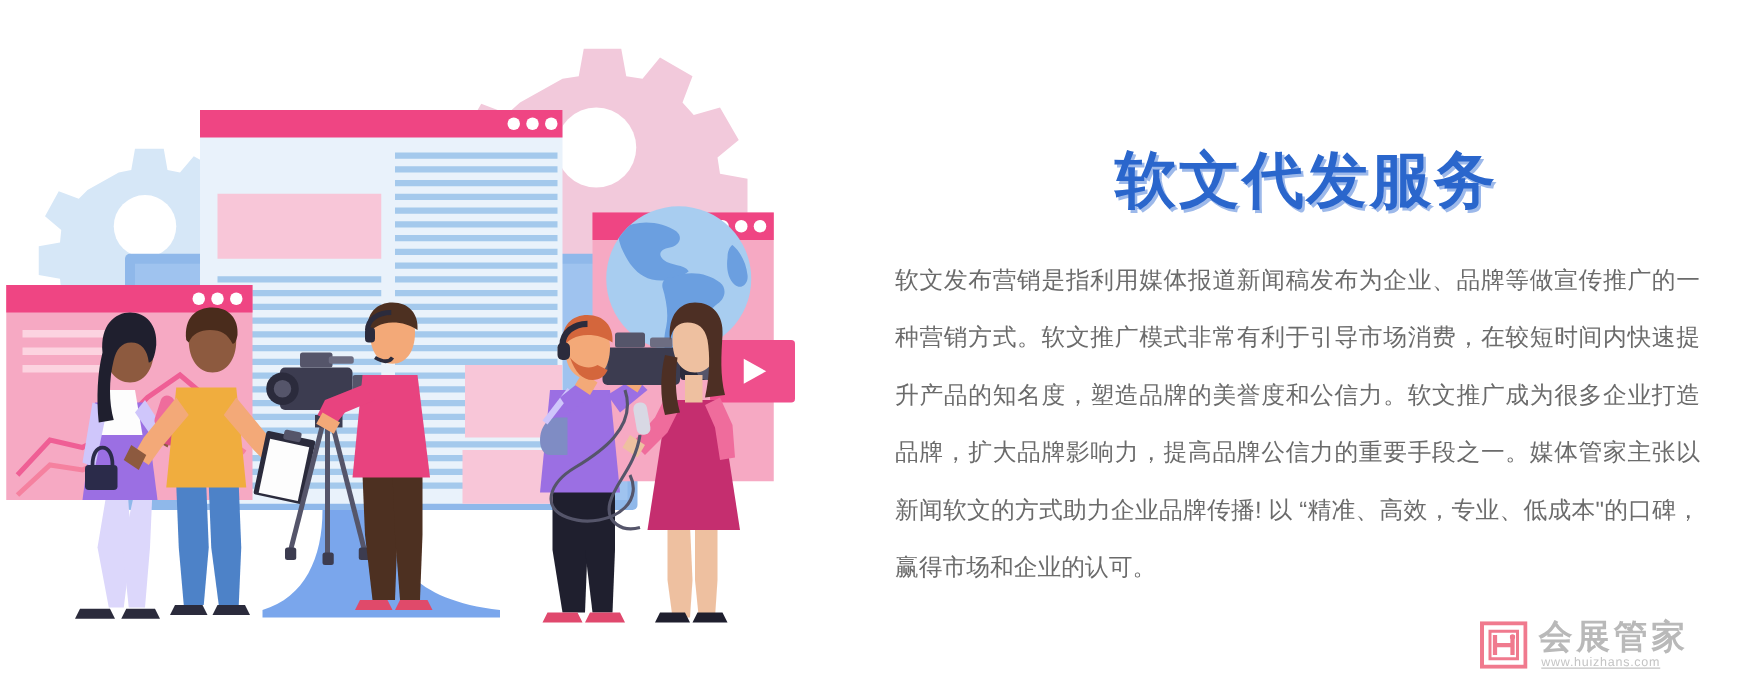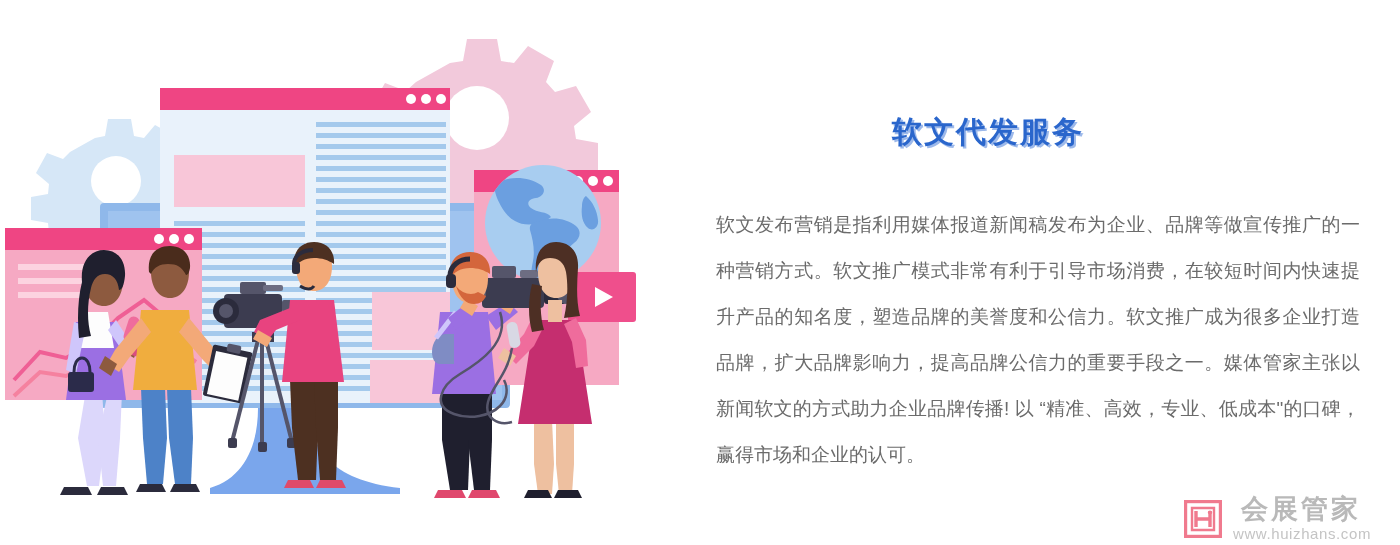--- a/index.html
+++ b/index.html
@@ -13,46 +13,46 @@
 
   
   .illus { position:absolute; left:0; top:0; width:700px; height:545px; }
   .illus svg { display:block; width:700px; height:545px; }
 
   
   .content { position:absolute; left:700px; top:0; width:700px; height:545px; }
 
   .title {
     position:absolute; left:192px; top:112px;
-    font-size:30px; font-weight:bold; letter-spacing:2px;
+    font-size:49px; font-weight:bold; letter-spacing:2px;
     color:#2a66cc;
     text-shadow:2px 2px 0 #9db9ea;
     white-space:nowrap;
   }
 
   .body-copy {
     position:absolute; left:12px; top:198px; width:652px;
     font-size:19px; line-height:46px; color:#6b6b6b;
     text-align:justify; text-justify:inter-ideograph;
   }
   .body-copy p { margin:4px; }
 
   
   .logo { position:absolute; left:484px; top:496px; display:flex; align-items:center; }
   .logo-mark { width:38px; height:38px; flex:0 0 38px; }
   .logo-text { margin-left:9px; line-height:1; }
   .logo-cn {
     font-size:27px; font-weight:bold; color:#b9b9b9; letter-spacing:3px;
     display:block;
-    text-align:center;
   }
   .logo-url {
-    font-size:15px; color:#c4c4c4; letter-spacing:0.6px;
+    font-size:10px; color:#c4c4c4; letter-spacing:0.6px;
     display:block; margin-top:3px; margin-left:2px;
     font-family:"Liberation Sans","DejaVu Sans",sans-serif;
+    text-decoration:underline;
   }
 </style>
 </head>
 <body>
 
 <div class="page">
 
   <div class="illus">
     <svg viewBox="0 0 700 545" xmlns="http://www.w3.org/2000/svg" aria-hidden="true">
       <defs>

